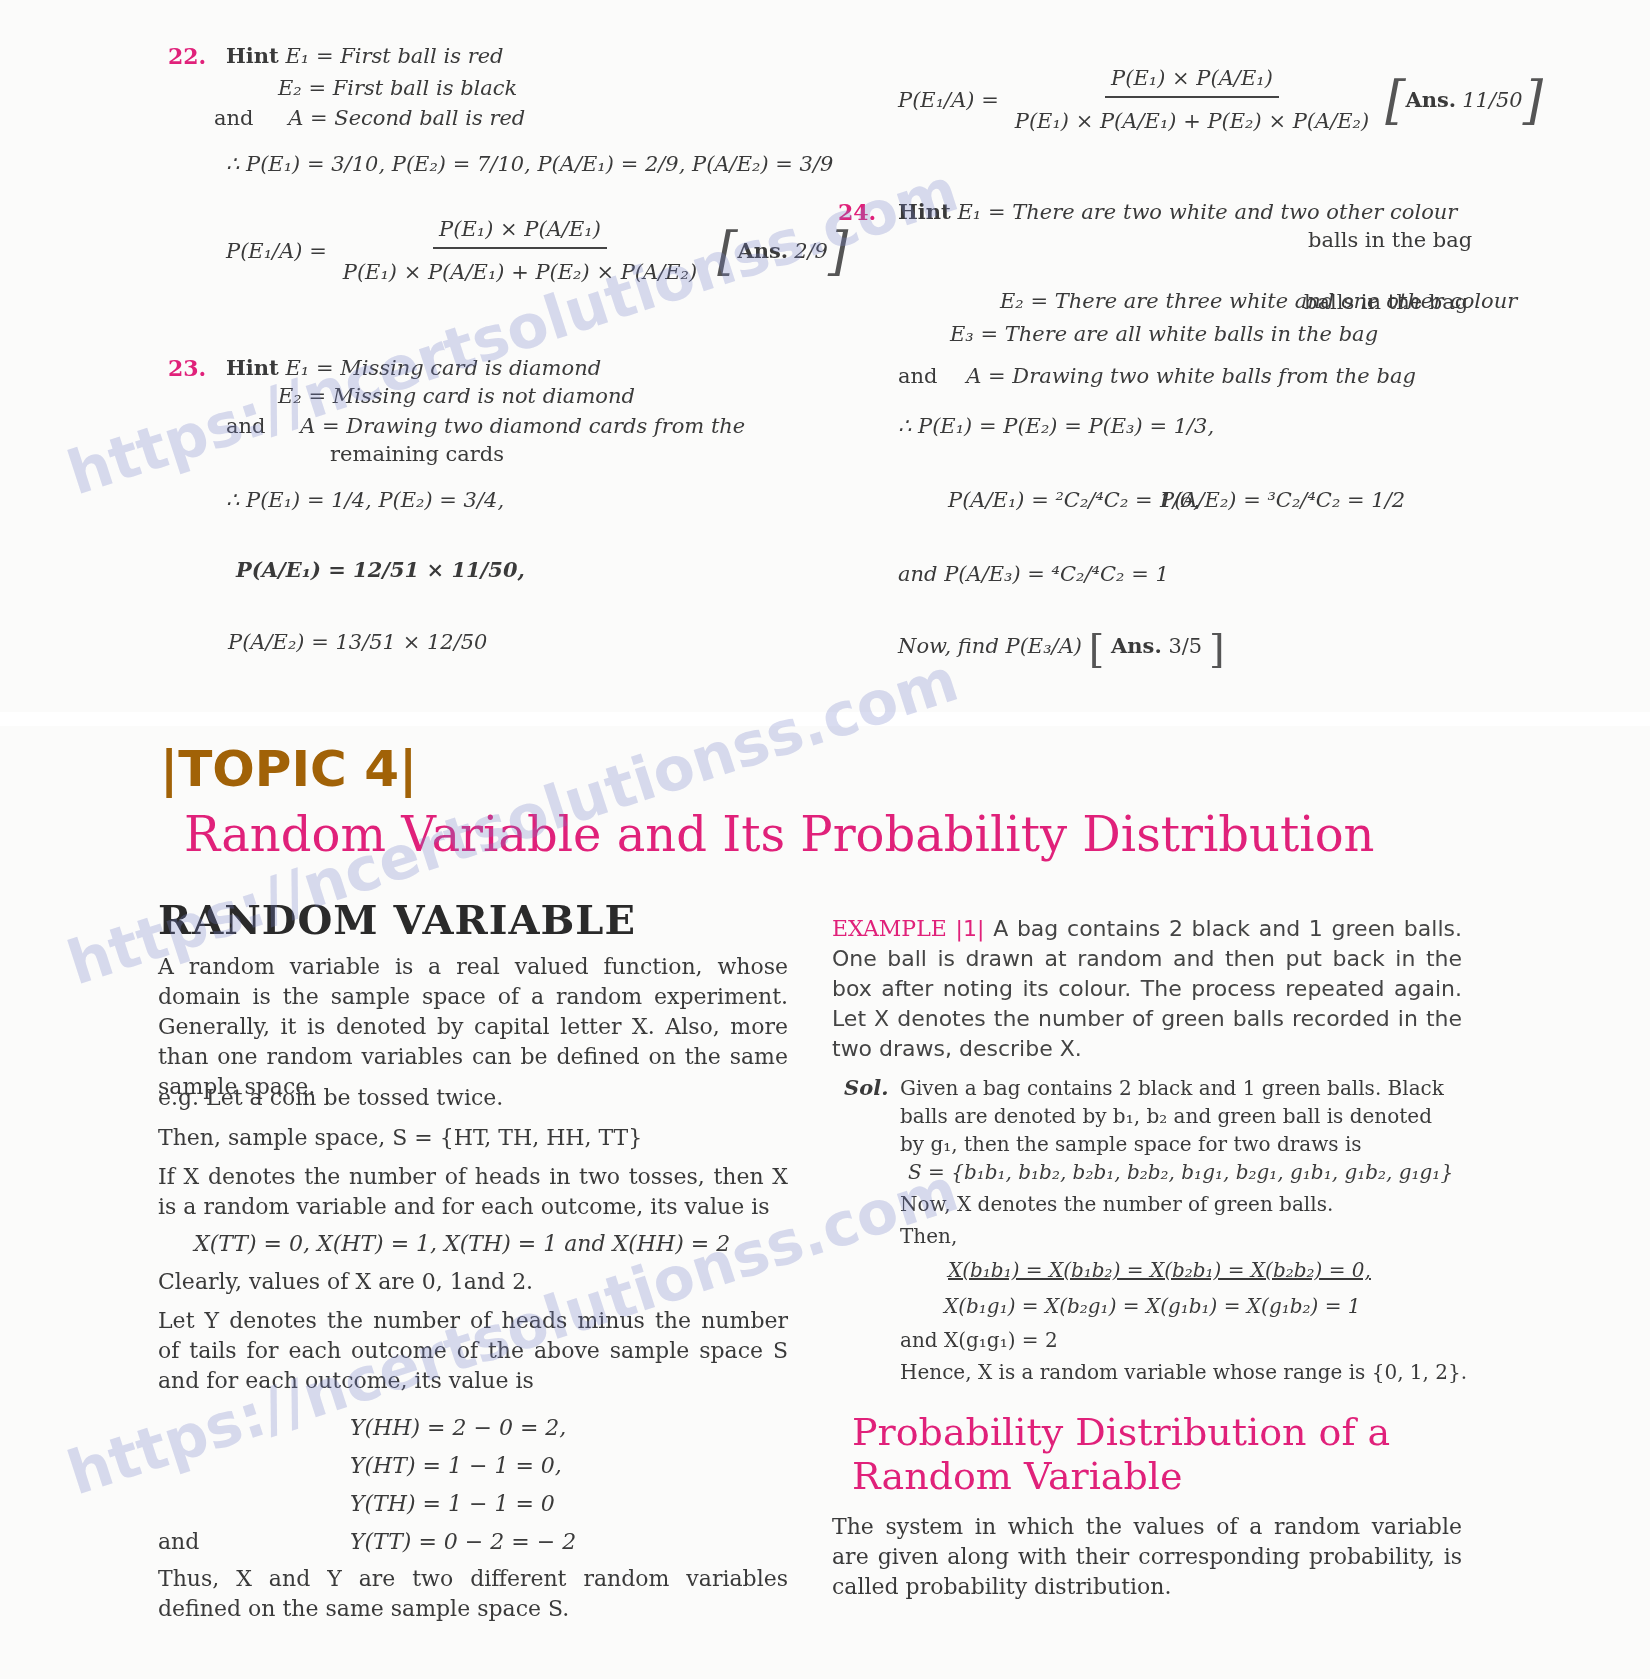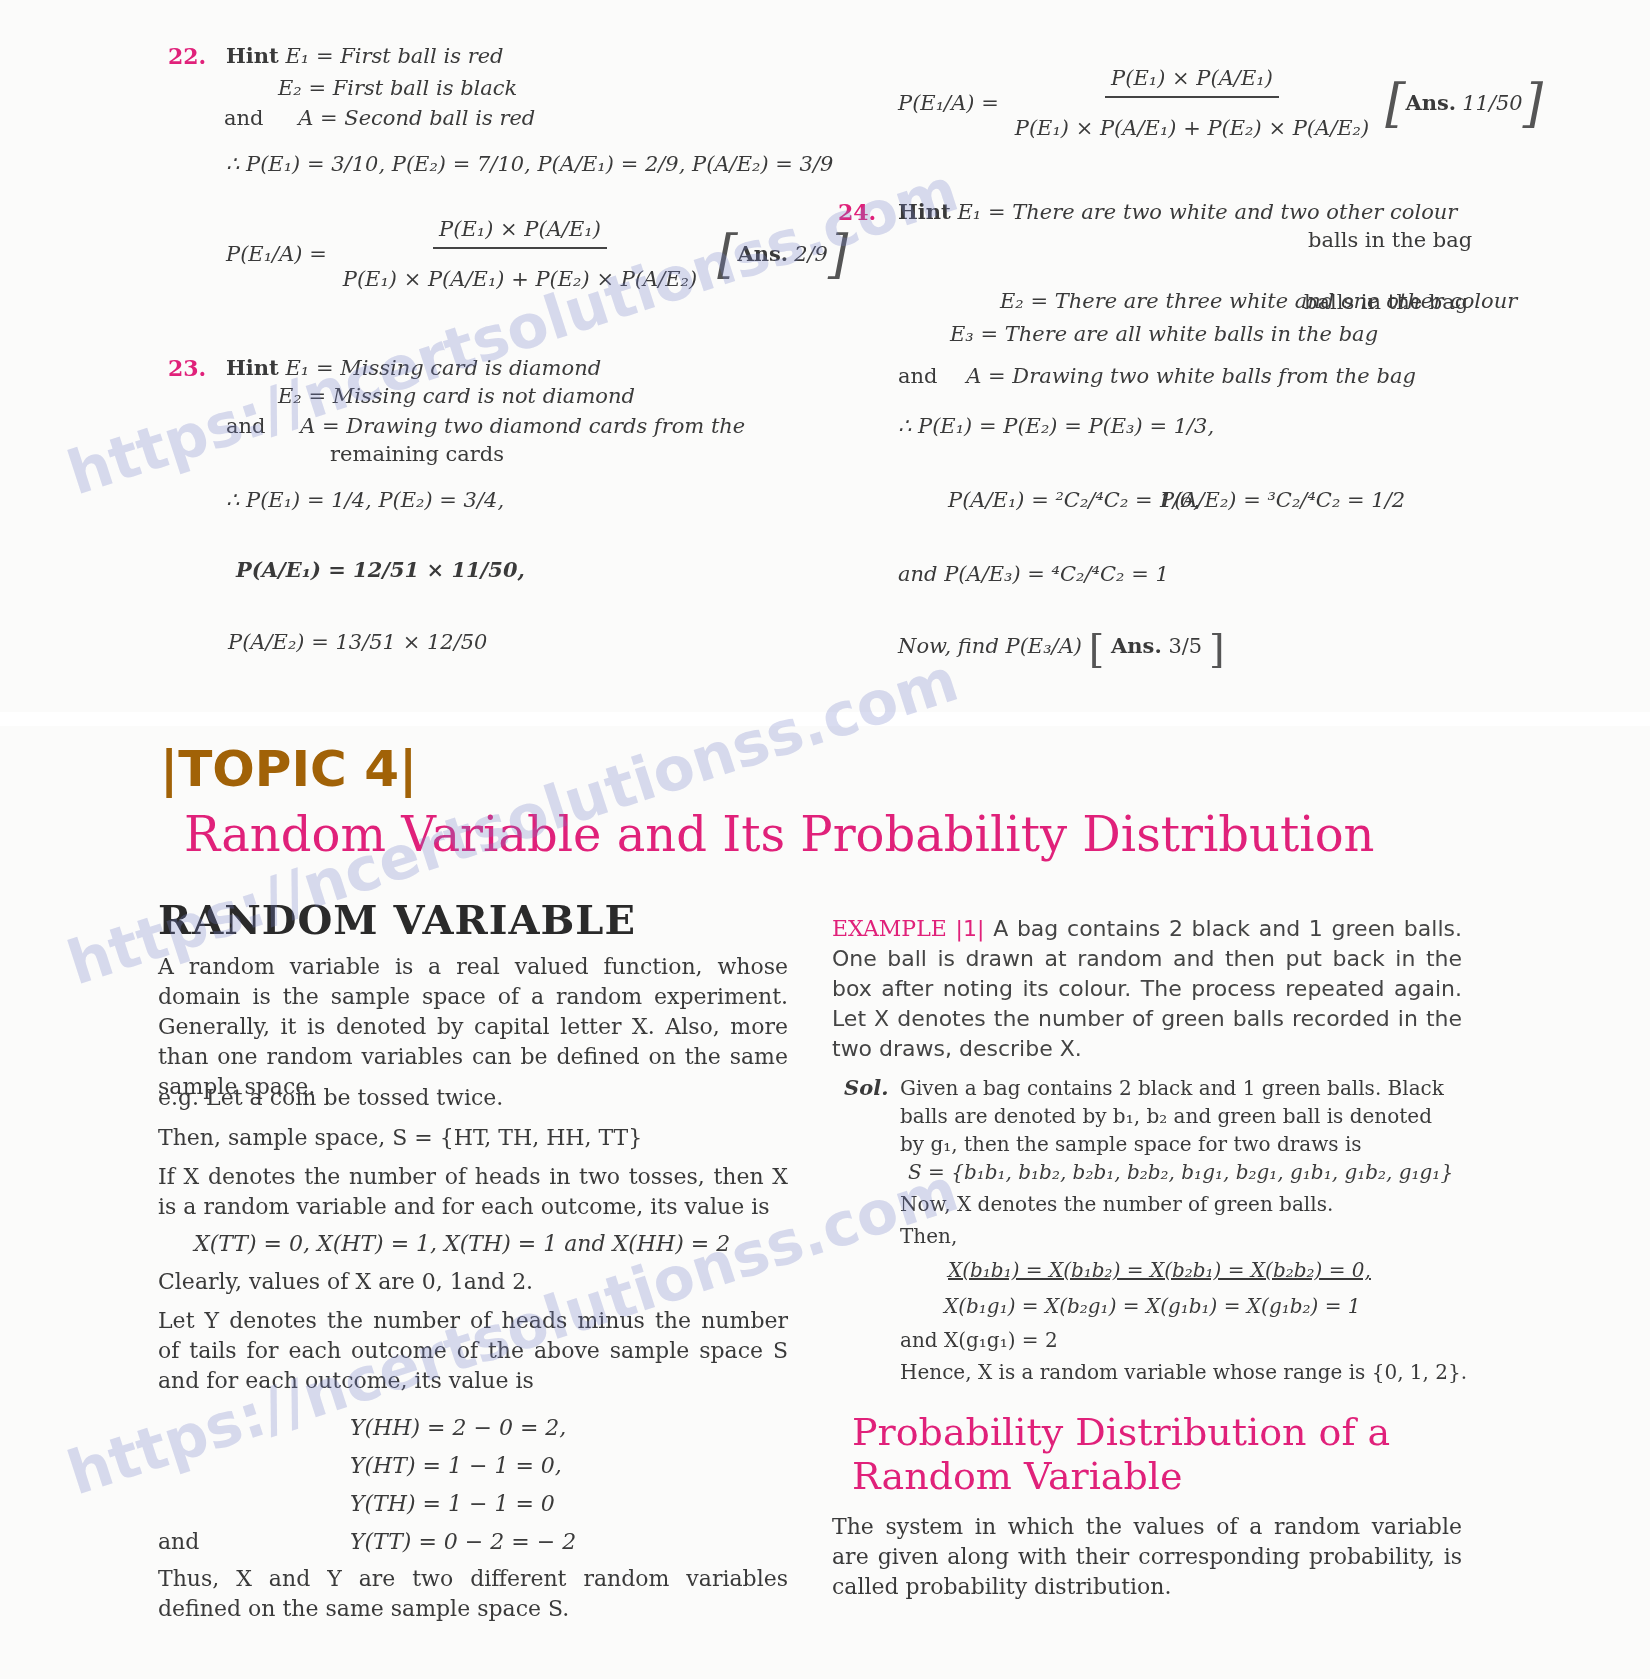--- a/index.html
+++ b/index.html
@@ -6,40 +6,40 @@
   body{width:1650px;height:1679px;background:#fbfbfa;position:relative;overflow:hidden;
        font-family:"DejaVu Serif","Liberation Serif",serif;color:#3a3a3a;}
   .abs{position:absolute;}
   .t{font-size:21px;line-height:28px;white-space:nowrap;}
   .pink{color:#e0217a;}
   .num{font-weight:bold;font-size:22px;}
   .it{font-style:italic;}
   .b{font-weight:bold;}
   .bigfrac{display:inline-flex;flex-direction:column;align-items:center;vertical-align:middle;text-align:center;}
   .bigfrac .n{border-bottom:2px solid #444;padding:0 6px 4px;}
-  .bigfrac .d{padding:16px 6px 0;}
+  .bigfrac .d{padding:9px 6px 0;}
   .brk{font-size:52px;font-weight:100;color:#555;vertical-align:middle;}
   .wm{position:absolute;font-family:"DejaVu Sans",sans-serif;font-weight:bold;color:rgba(120,130,200,0.28);font-size:60px;transform:rotate(-18deg);transform-origin:left center;white-space:nowrap;pointer-events:none;}
   .para{font-size:22px;line-height:30px;text-align:justify;}
   .sans{font-family:"DejaVu Sans","Liberation Sans",sans-serif;}
   .heading-pink{font-size:42px;color:#e0217a;margin-left:20px;}
   .sep{position:absolute;left:0;top:712px;width:1650px;height:14px;background:#fff;}
   .topic{font-family:"DejaVu Sans",sans-serif;font-weight:bold;font-size:50px;color:#a16207;}
   .rv{font-size:40px;font-weight:bold;color:#2a2a2a;letter-spacing:1px;}
 </style>
 </head>
 <body>
 
 <div class="abs t pink num" style="left:168px;top:42px;">22.</div>
 <div class="abs t" style="left:226px;top:42px;">
   <span class="b">Hint</span>
   <span class="it">E₁ = First ball is red</span>
 </div>
 <div class="abs t it" style="left:278px;top:74px;">E₂ = First ball is black</div>
-<div class="abs t" style="left:224px;top:104px;">
+<div class="abs t" style="left:214px;top:104px;">
   <span>and</span>
   <span class="it" style="margin-left:28px">A = Second ball is red</span>
 </div>
 <div class="abs t it" style="left:226px;top:150px;">∴ P(E₁) = 3/10, P(E₂) = 7/10, P(A/E₁) = 2/9, P(A/E₂) = 3/9</div>
 <div class="abs t it" style="left:226px;top:215px;display:flex;align-items:center;">
   <span>P(E₁/A) =</span>
   <span class="bigfrac" style="margin-left:10px">
     <span class="n">P(E₁) × P(A/E₁)</span>
     <span class="d">P(E₁) × P(A/E₁) + P(E₂) × P(A/E₂)</span>
   </span>

